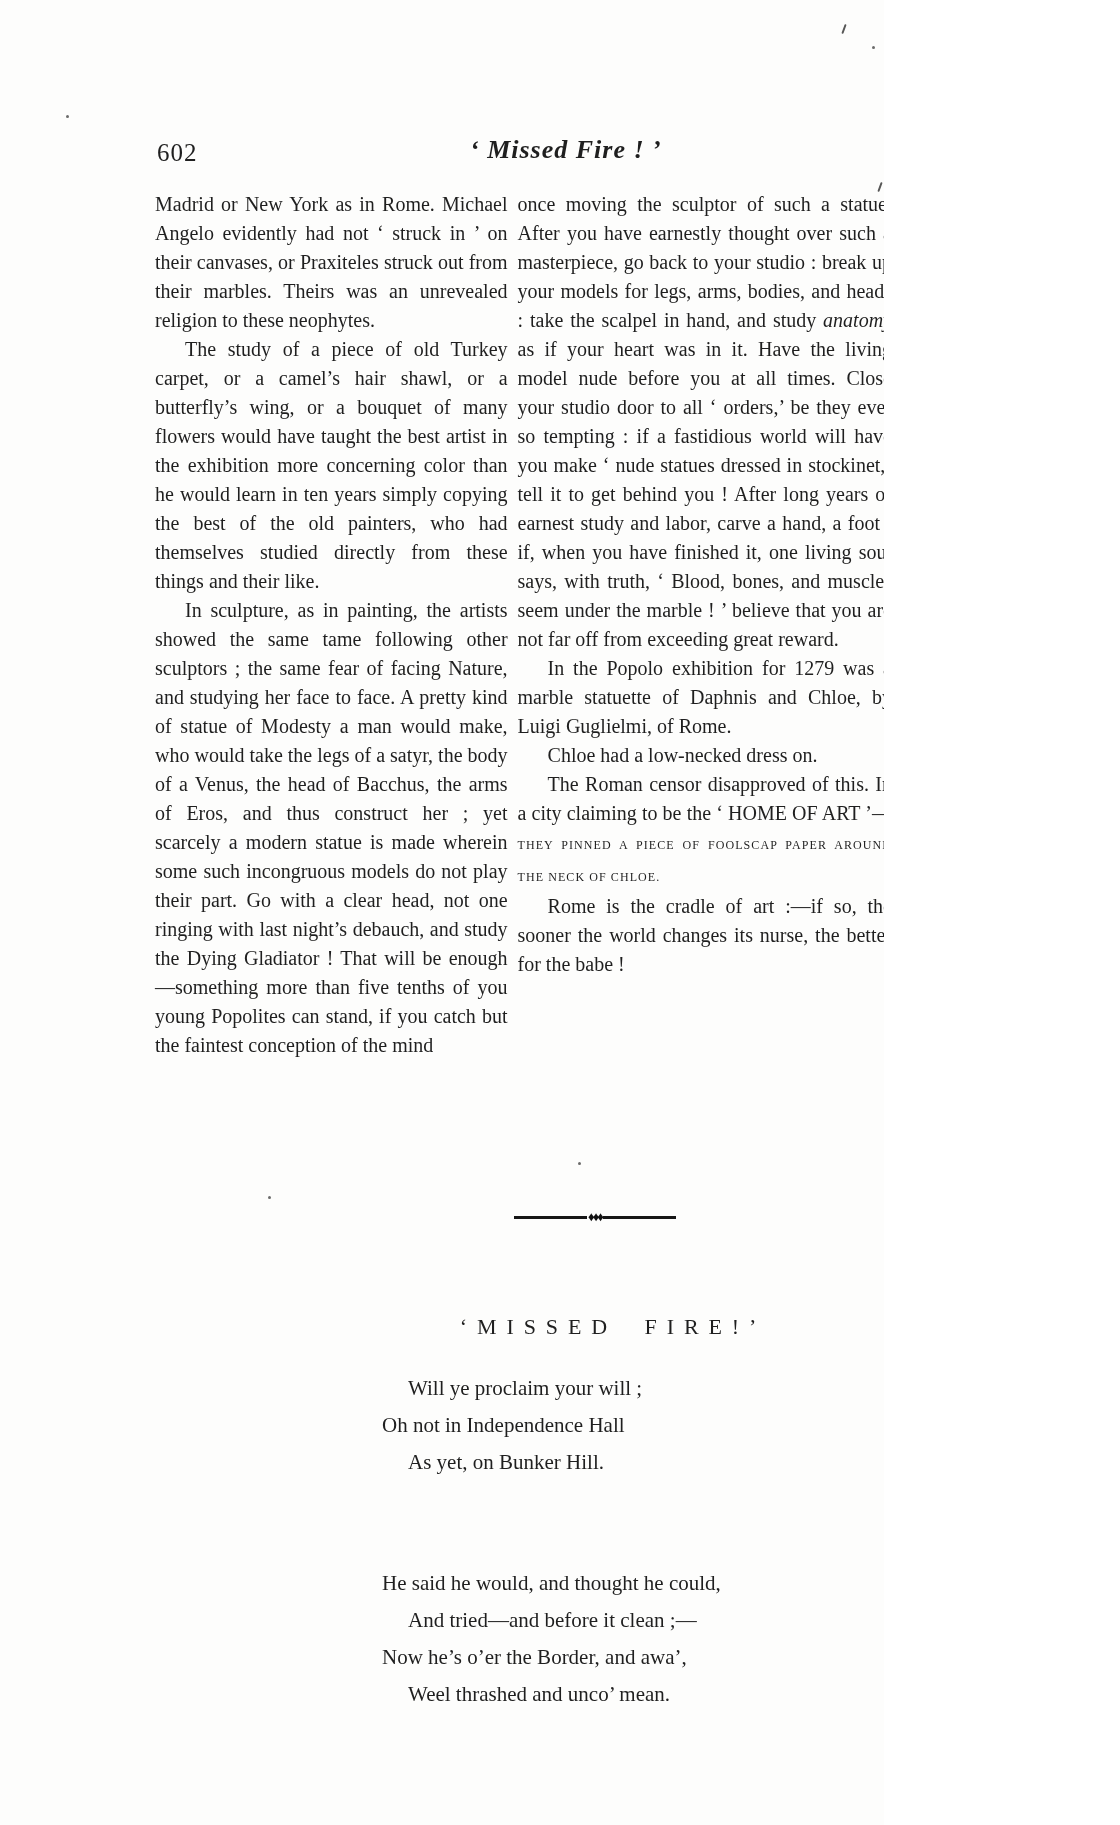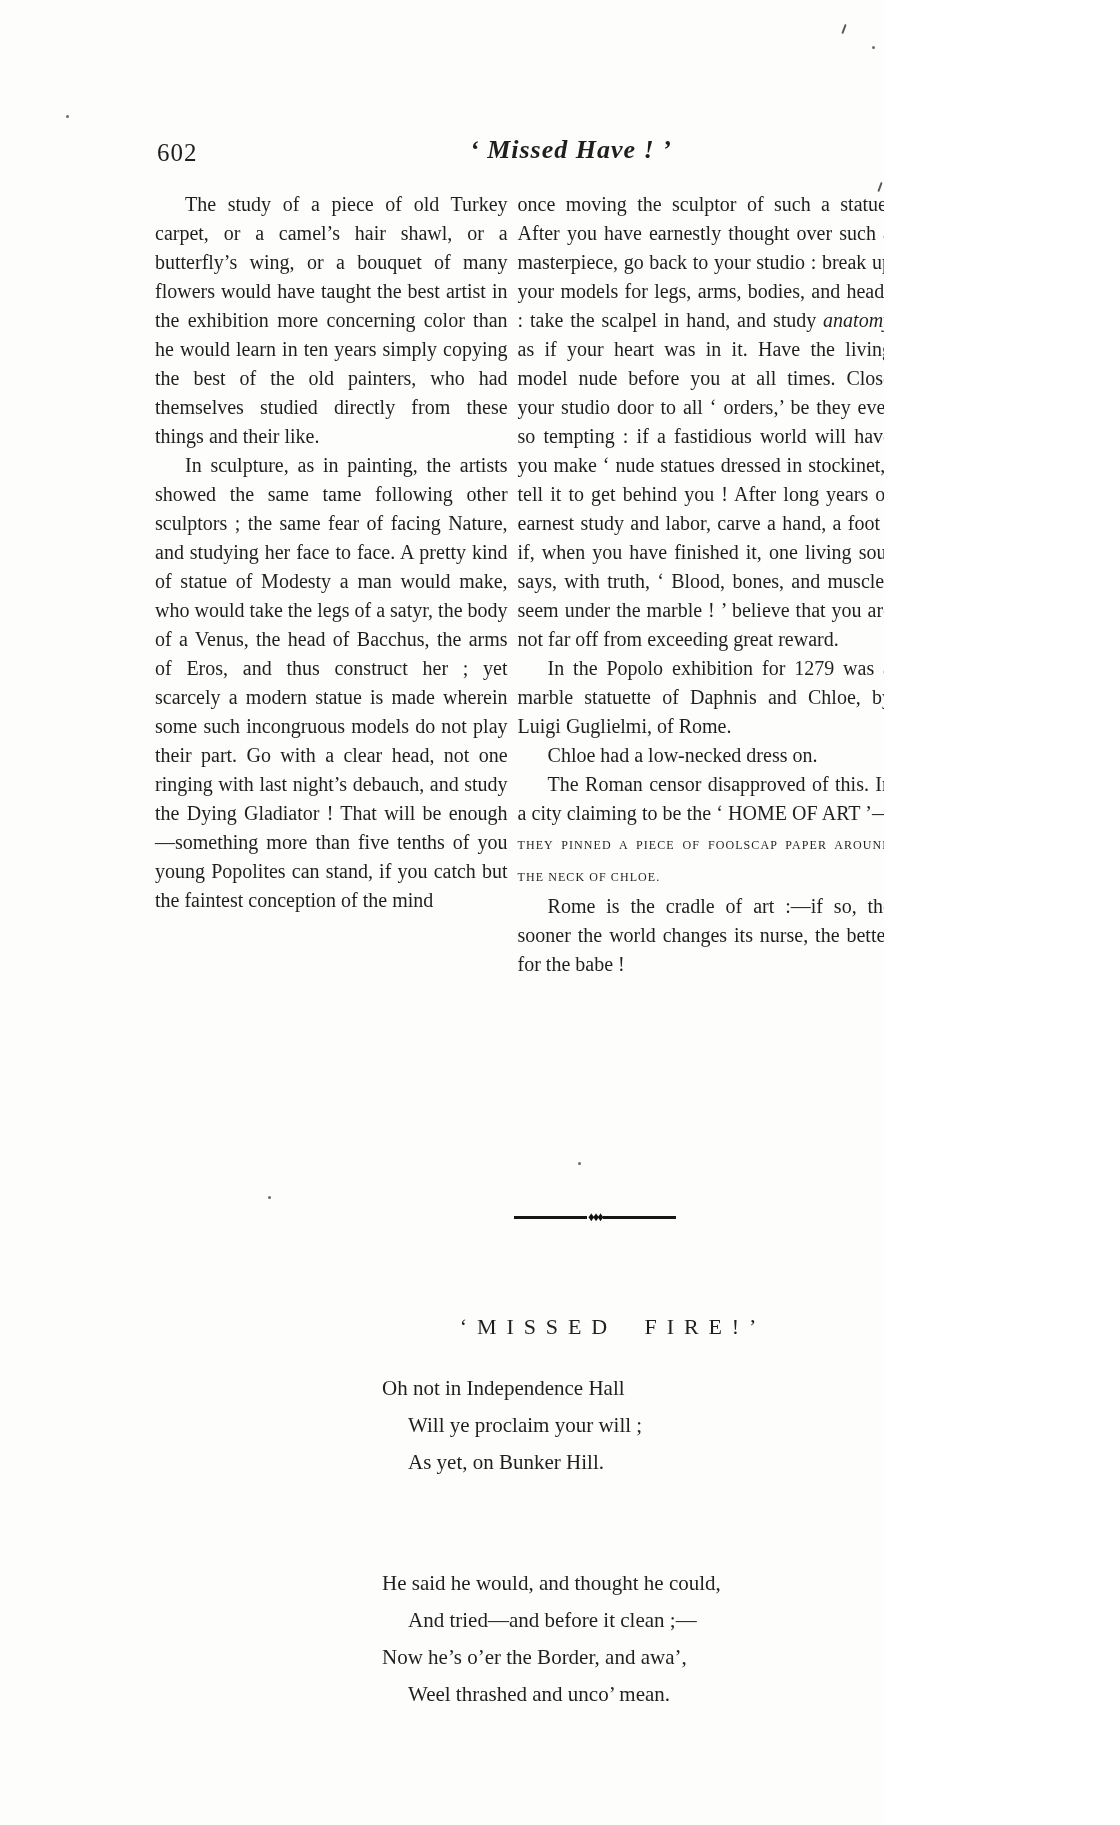--- a/index.html
+++ b/index.html
@@ -109,24 +109,25 @@
     width:2px;height:10px;border-radius:1px;
     transform:rotate(20deg);opacity:.85;
   }
 </style>
 </head>
 <body>
 
 <div class="page">
 
   <span class="page-number">602</span>
-  <span class="running-title">‘ Missed  Have ! ’</span>
+  <span class="running-title">‘ Missed  Fire ! ’</span>
 
   <main class="columns">
     <div class="col col-left">
+      <p class="noindent">Madrid or New York as in Rome. Michael Angelo evidently had not ‘ struck in ’ on their canvases, or Praxiteles struck out from their marbles. Theirs was an unrevealed religion to these neophytes.</p>
       <p>The study of a piece of old Turkey carpet, or a camel’s hair shawl, or a butterfly’s wing, or a bouquet of many flowers would have taught the best artist in the exhibition more concerning color than he would learn in ten years simply copying the best of the old painters, who had themselves studied directly from these things and their like.</p>
       <p>In sculpture, as in painting, the artists showed the same tame following other sculptors ; the same fear of facing Nature, and studying her face to face. A pretty kind of statue of Modesty a man would make, who would take the legs of a satyr, the body of a Venus, the head of Bacchus, the arms of Eros, and thus construct her ; yet scarcely a modern statue is made wherein some such incongruous models do not play their part. Go with a clear head, not one ringing with last night’s debauch, and study the Dying Gladiator ! That will be enough—something more than five tenths of you young Popolites can stand, if you catch but the faintest conception of the mind</p>
     </div>
     <div class="col col-right">
       <p class="noindent"><span>once moving the sculptor of such a statue. After you have earnestly thought over such a masterpiece, go back to your studio : break up your models for legs, arms, bodies, and heads : take the scalpel in hand, and study </span><em class="italic-word">anatomy</em><span> as if your heart was in it. Have the living model nude before you at all times. Close your studio door to all ‘ orders,’ be they ever so tempting : if a fastidious world will have you make ‘ nude statues dressed in stockinet,’ tell it to get behind you ! After long years of earnest study and labor, carve a hand, a foot : if, when you have finished it, one living soul says, with truth, ‘ Blood, bones, and muscles seem under the marble ! ’ believe that you are not far off from exceeding great reward.</span></p>
       <p>In the Popolo exhibition for 1279 was a marble statuette of Daphnis and Chloe, by Luigi Guglielmi, of Rome.</p>
       <p>Chloe had a low-necked dress on.</p>
       <p><span>The Roman censor disapproved of this. In a city claiming to be the ‘ HOME OF ART ’—</span><span class="smallcaps">THEY PINNED A PIECE OF FOOLSCAP PAPER AROUND THE NECK OF CHLOE.</span></p>
       <p>Rome is the cradle of art :—if so, the sooner the world changes its nurse, the better for the babe !</p>
     </div>
@@ -134,22 +135,22 @@
 
   <div class="divider">
     <span class="rule"></span>
     <span class="ornament">♦♦♦</span>
     <span class="rule"></span>
   </div>
 
   <section class="poem-section">
     <h2 class="poem-title">‘MISSED FIRE!’</h2>
     <div class="stanza stanza-1">
+      <div class="poem-line indent">Will ye proclaim your will ;</div>
       <div class="poem-line">Oh not in Independence Hall</div>
-      <div class="poem-line indent">Will ye proclaim your will ;</div>
       <div class="poem-line indent">As yet, on Bunker Hill.</div>
     </div>
     <div class="stanza stanza-2">
       <div class="poem-line">He said he would, and thought he could,</div>
       <div class="poem-line indent">And tried—and before it clean ;—</div>
       <div class="poem-line">Now he’s o’er the Border, and awa’,</div>
       <div class="poem-line indent">Weel thrashed and unco’ mean.</div>
     </div>
   </section>
 

